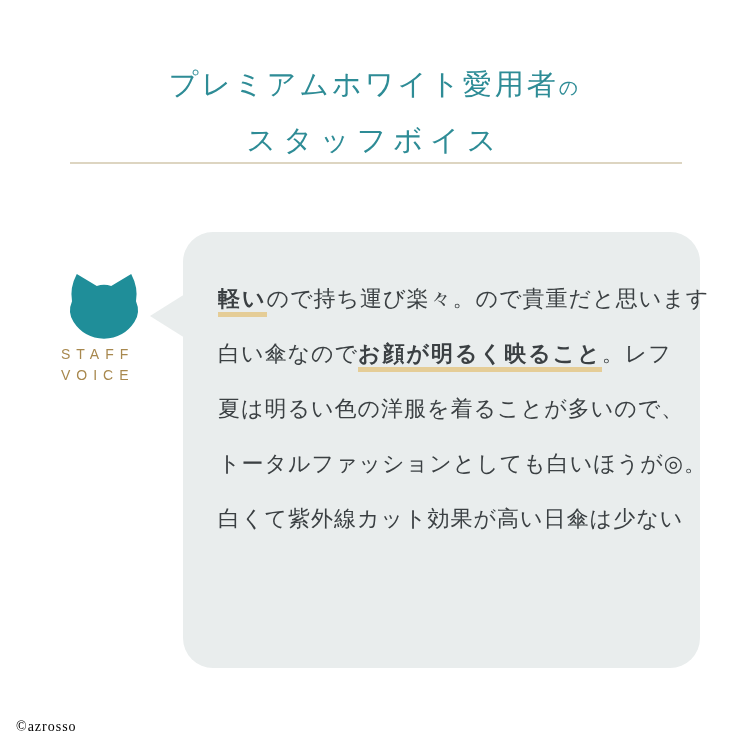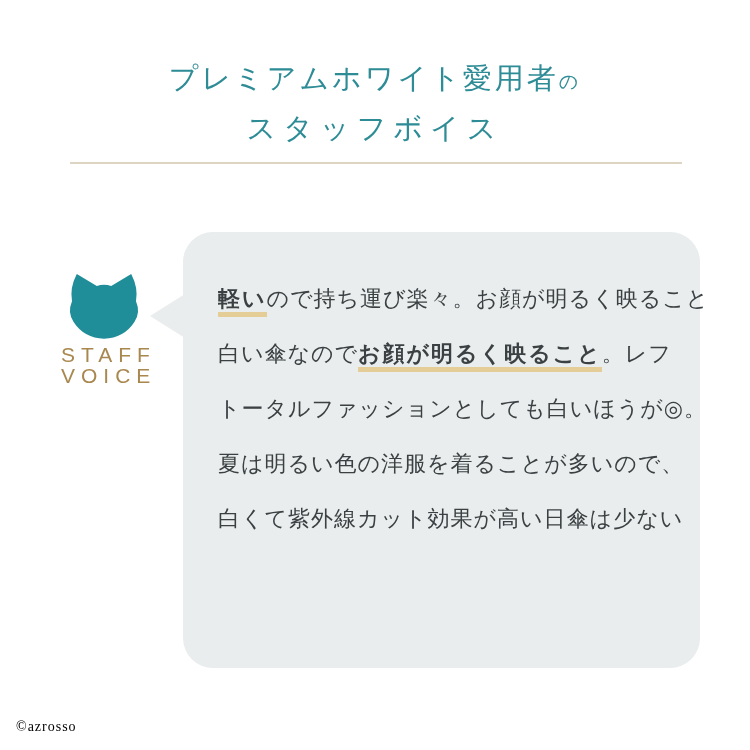--- a/index.html
+++ b/index.html
@@ -5,33 +5,33 @@
   html,body{margin:0;padding:0;}
   body{
     width:750px;height:750px;position:relative;overflow:hidden;
     background:var(--page-bg,#ffffff);
     font-family:"Liberation Serif","DejaVu Serif",serif;
   }
   .title{
     position:absolute;top:60px;left:0;width:750px;
     text-align:center;color:var(--teal,#2e8c96);
   }
-  .title-line1{font-size:29px;letter-spacing:3px;line-height:36px;}
+  .title-line1{font-size:29px;letter-spacing:3px;line-height:48px;}
   .title-line1 .particle{font-size:19px;}
   .title-line2{font-size:29px;letter-spacing:7px;line-height:43px;margin-top:7px;}
   .divider{
     position:absolute;top:162px;left:70px;width:612px;height:2px;
     background:var(--divider,#ddd5c1);
   }
   .cat{position:absolute;left:64px;top:270px;width:80px;height:72px;}
   .cat path{fill:var(--cat,#1f8e99);}
   .staff-label{
     position:absolute;left:61px;top:344px;width:100px;
     font-family:"Liberation Sans","DejaVu Sans",sans-serif;
-    color:var(--gold,#a8884e);font-size:21px;letter-spacing:6px;line-height:21px;
+    color:var(--gold,#a8884e);font-size:14px;letter-spacing:6px;line-height:21px;
   }
   .bubble-tail{
     position:absolute;left:150px;top:294px;width:0;height:0;
     border-top:22px solid transparent;border-bottom:22px solid transparent;
     border-right:35px solid var(--bubble,#e9eded);
   }
   .bubble{
     position:absolute;left:183px;top:232px;width:517px;height:436px;
     background:var(--bubble,#e9eded);border-radius:30px;
     box-sizing:border-box;padding:39px 24px 0 35px;
@@ -64,20 +64,20 @@
   <path d="M16 4 L41 19 Q50 16 59 19 L84 4 Q93 21 90 38 Q96 52 88 64 Q75 84 50 85 Q25 84 12 64 Q4 52 10 38 Q7 21 16 4 Z"></path>
 </svg>
 
 <div class="staff-label">
   <div>STAFF</div>
   <div>VOICE</div>
 </div>
 
 <div class="bubble-tail"></div>
 <div class="bubble" id="bubble">
-    <div class="bubble-line"><span class="em">軽い</span><span>ので持ち運び楽々。お顔が明るく映ること</span></div>
+    <div class="bubble-line"><span class="em">軽い</span><span>ので持ち運び楽々。ので貴重だと思います</span></div>
     <div class="bubble-line"><span>白い傘なので</span><span class="em">お顔が明るく映ること</span><span>。レフ</span></div>
+    <div class="bubble-line"><span>夏は明るい色の洋服を着ることが多いので、</span></div>
     <div class="bubble-line"><span>トータルファッションとしても白いほうが◎。</span></div>
-    <div class="bubble-line"><span>夏は明るい色の洋服を着ることが多いので、</span></div>
     <div class="bubble-line"><span>白くて紫外線カット効果が高い日傘は少ない</span></div>
   </div>
 
 <div class="watermark">©azrosso</div>
 
 </body></html>

